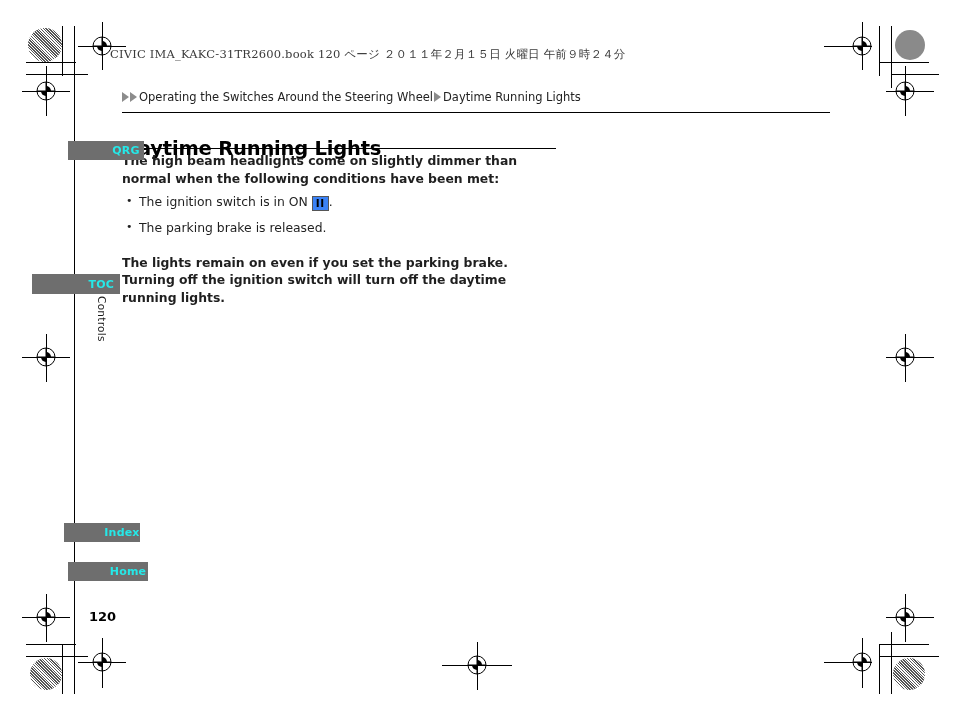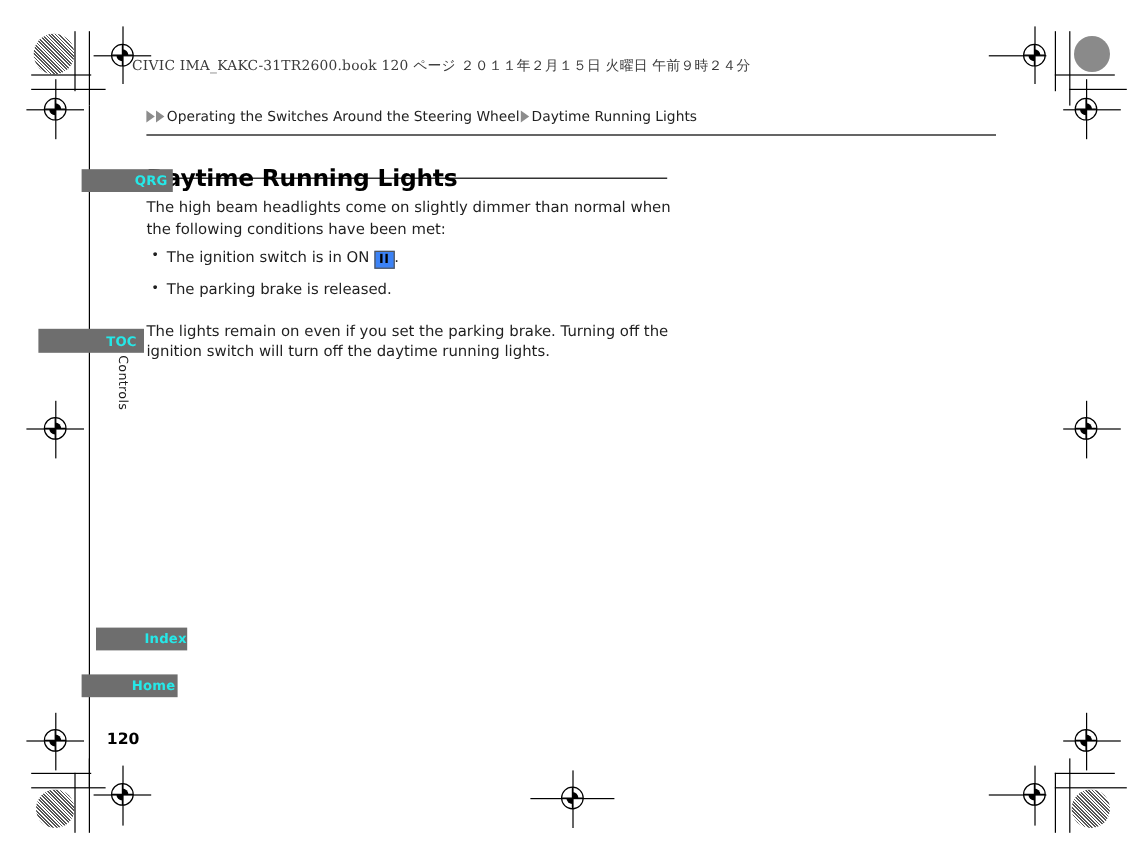--- a/index.html
+++ b/index.html
@@ -103,21 +103,21 @@
   
   .content {
     position: absolute;
     left: 122px;
     top: 152px;
     width: 440px;
     font-size: 12.4px;
     line-height: 17.5px;
     color: #1f1f1f;
   }
-  .para { margin: 12px 0 0 0; }
+  .para { margin: 0 0 0 0; font-weight: bold; }
   .para.spaced { margin-top: 17px; }
 
   ul.bullets {
     list-style: none;
     margin: 6px 0 0 0;
     padding: 0;
   }
   ul.bullets li {
     position: relative;
     padding-left: 17px;
@@ -160,21 +160,21 @@
     font-size: 11px;
     font-weight: bold;
     display: flex;
     align-items: center;
     justify-content: center;
     letter-spacing: 0.2px;
     padding-left: 40px;
   }
   #btn-qrg  { left: 68px; top: 141px; width: 36px; height: 19px; }
   #btn-toc  { left: 32px; top: 274px; width: 88px; height: 20px; justify-content: flex-end; padding-right: 6px; box-sizing: border-box; }
-  #btn-index{ left: 80px; top: 523px; width: 36px; height: 19px; }
+  #btn-index{ left: 64px; top: 523px; width: 36px; height: 19px; }
   #btn-home { left: 68px; top: 562px; width: 40px; height: 19px; }
 
   .side-label {
     position: absolute;
     left: 96px;
     top: 296px;
     font-size: 10.5px;
     color: #1a1a1a;
     writing-mode: vertical-rl;
     text-orientation: mixed;

